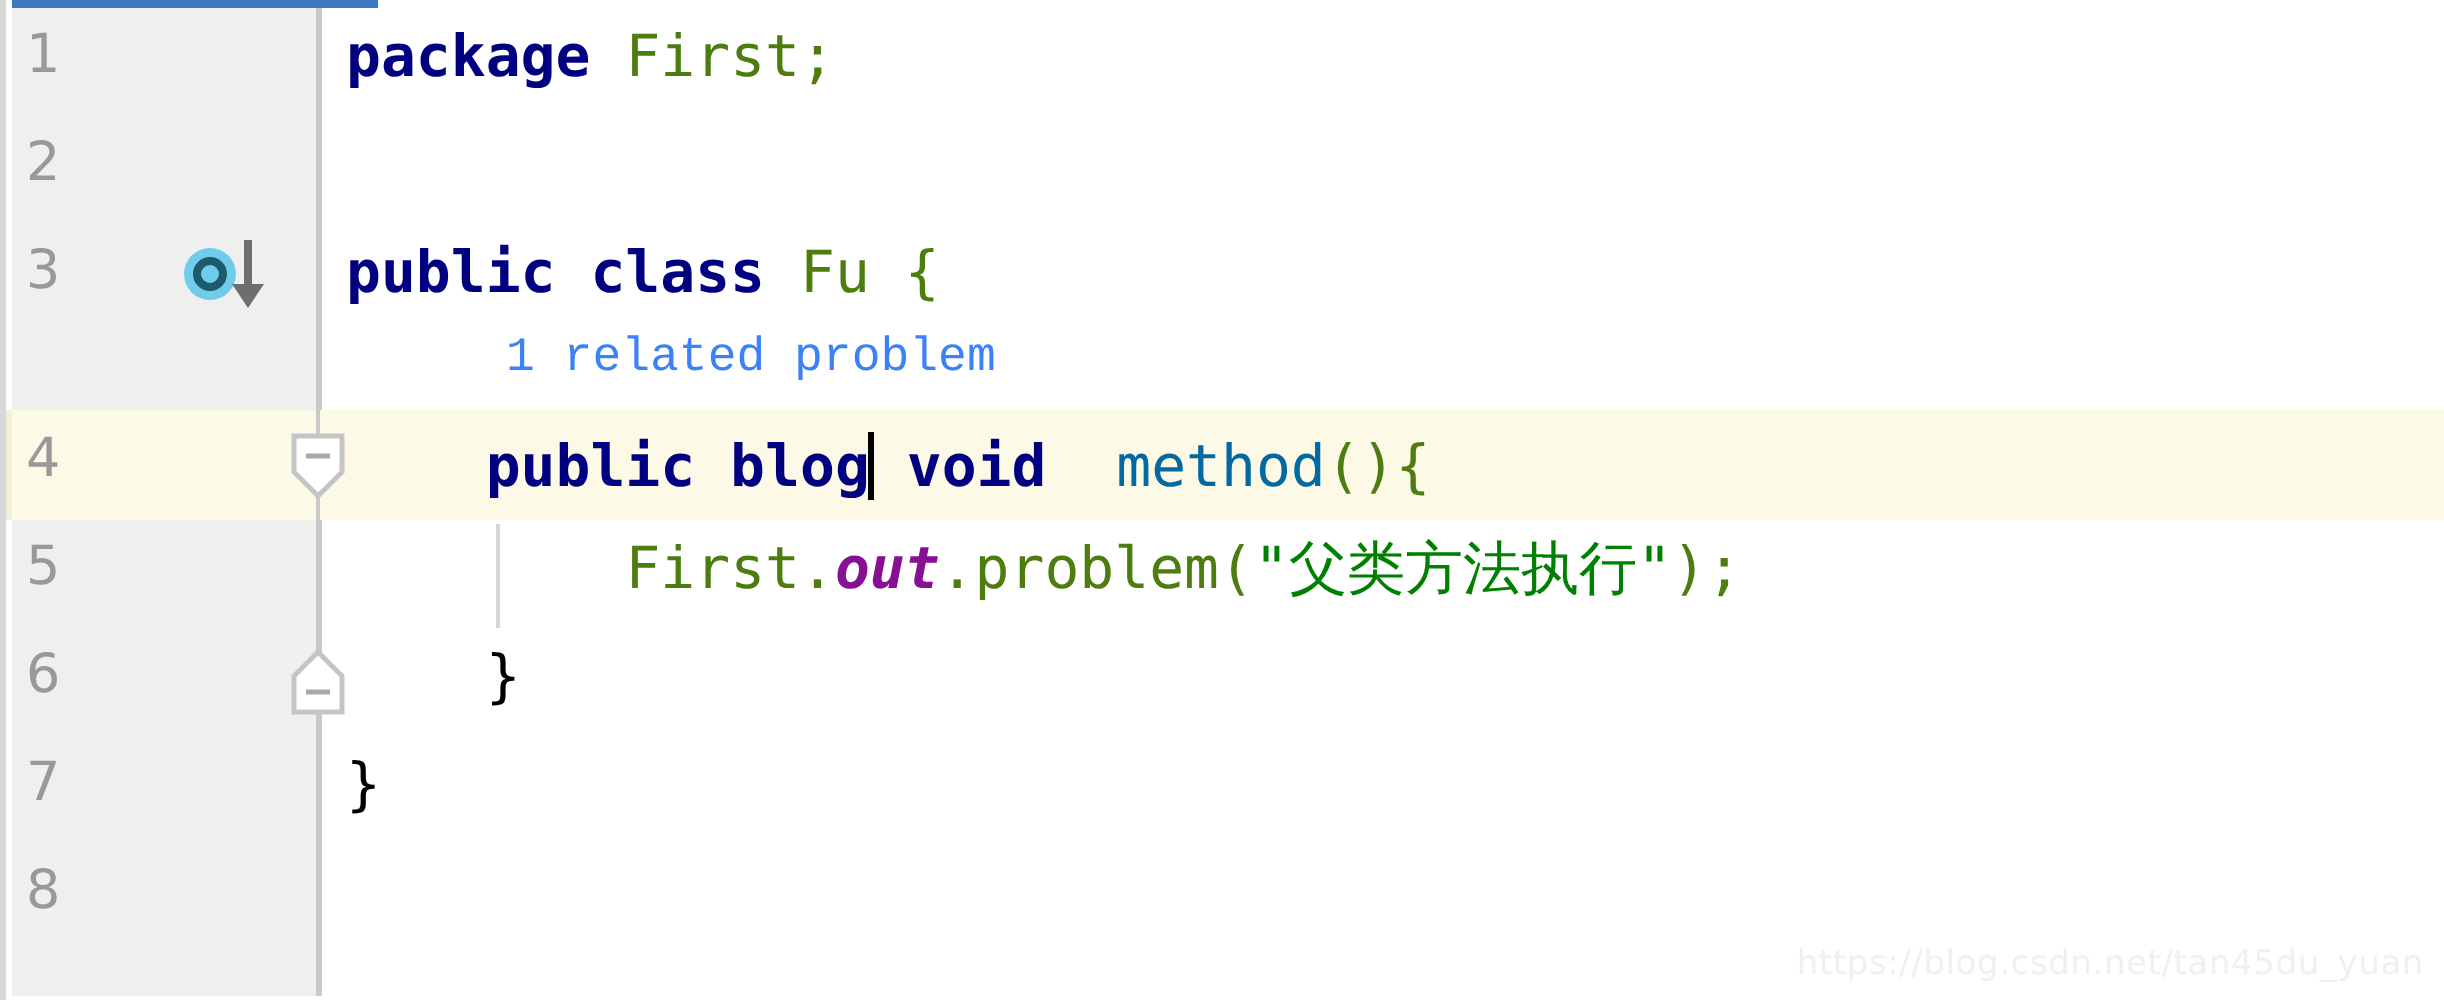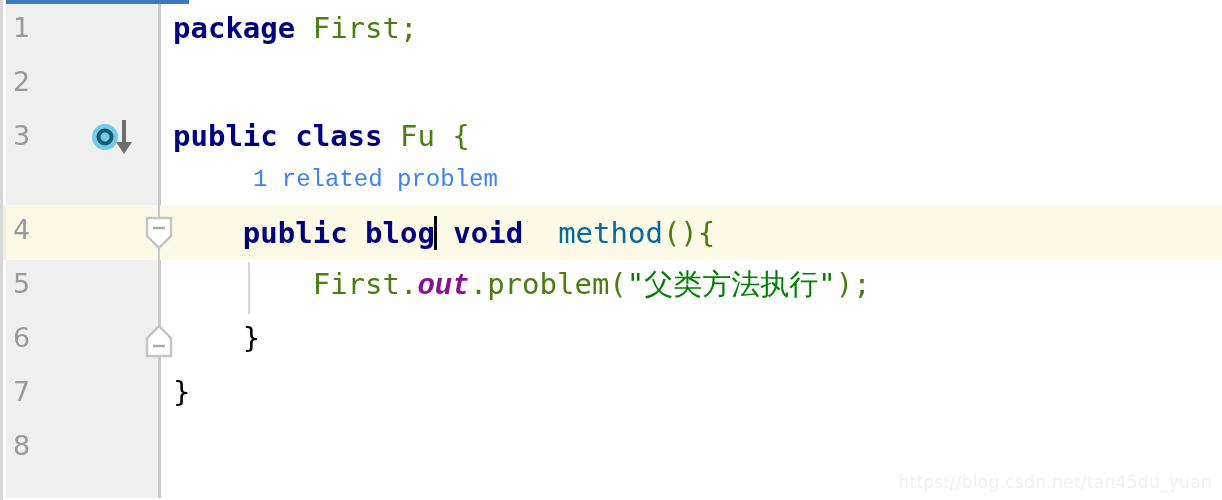--- a/index.html
+++ b/index.html
@@ -44,21 +44,21 @@
   }
   .row .code{
     position:absolute;left:170px;
     font-size:29px;line-height:1;white-space:pre;
     font-family:"DejaVu Sans Mono","Liberation Mono",monospace;
     color:#000000;
   }
   .kw{color:#000080;font-weight:bold;margin-top:24px;}
   .plain{color:#4d7c0f;}
   .str{color:#008000;}
-  .field{color:#871094;font-style:italic;font-weight:bold;font-family:Liberation Mono, monospace;}
+  .field{color:#871094;font-style:italic;font-weight:bold;}
   .mname{color:#0369a1;}
   .hint{
     color:#3b82f6;font-size:24px;line-height:1;white-space:pre;
     font-family:Liberation Mono, monospace;
   }
   
   .hl-band{
     position:absolute;left:0;top:205px;width:1222px;height:55px;
     background:#fdf9e7;z-index:1;
   }

